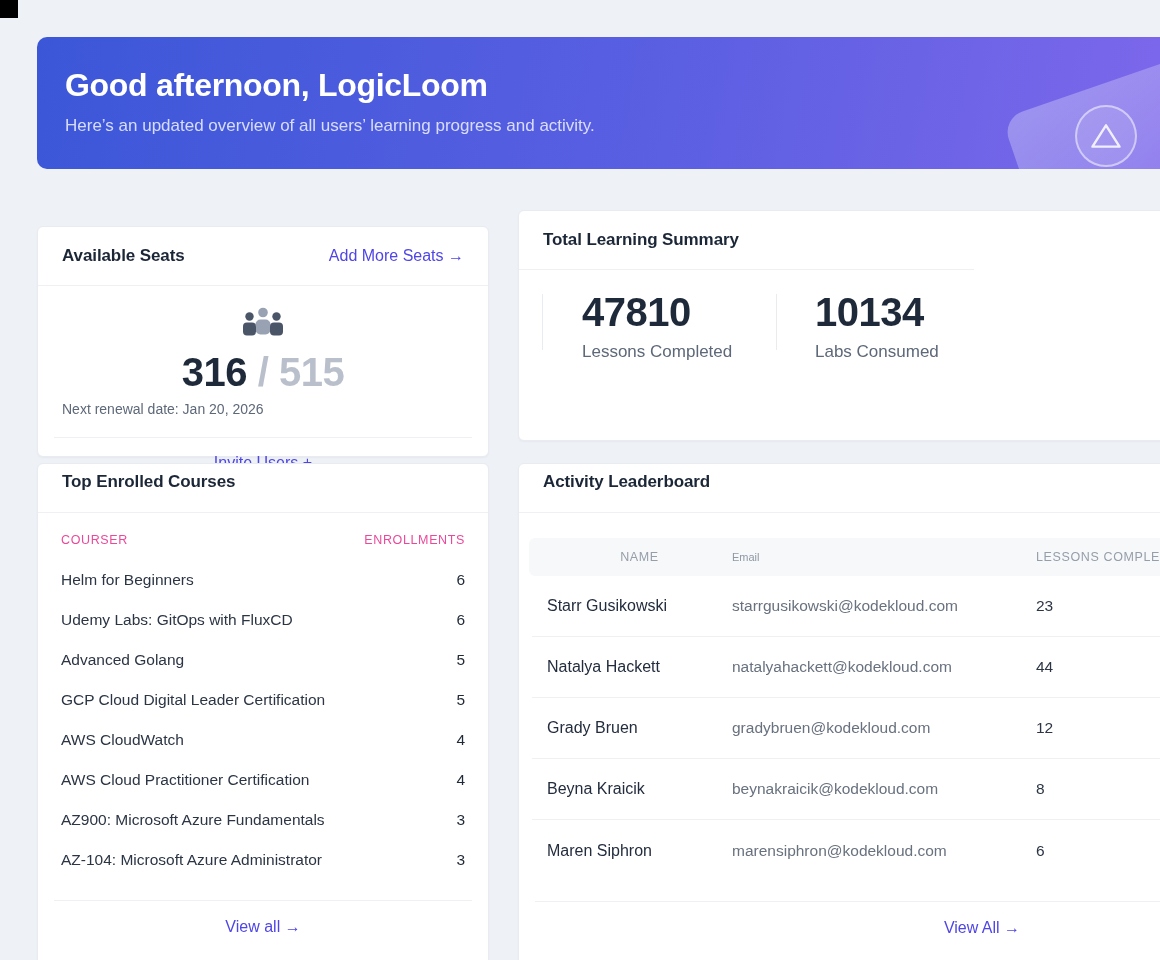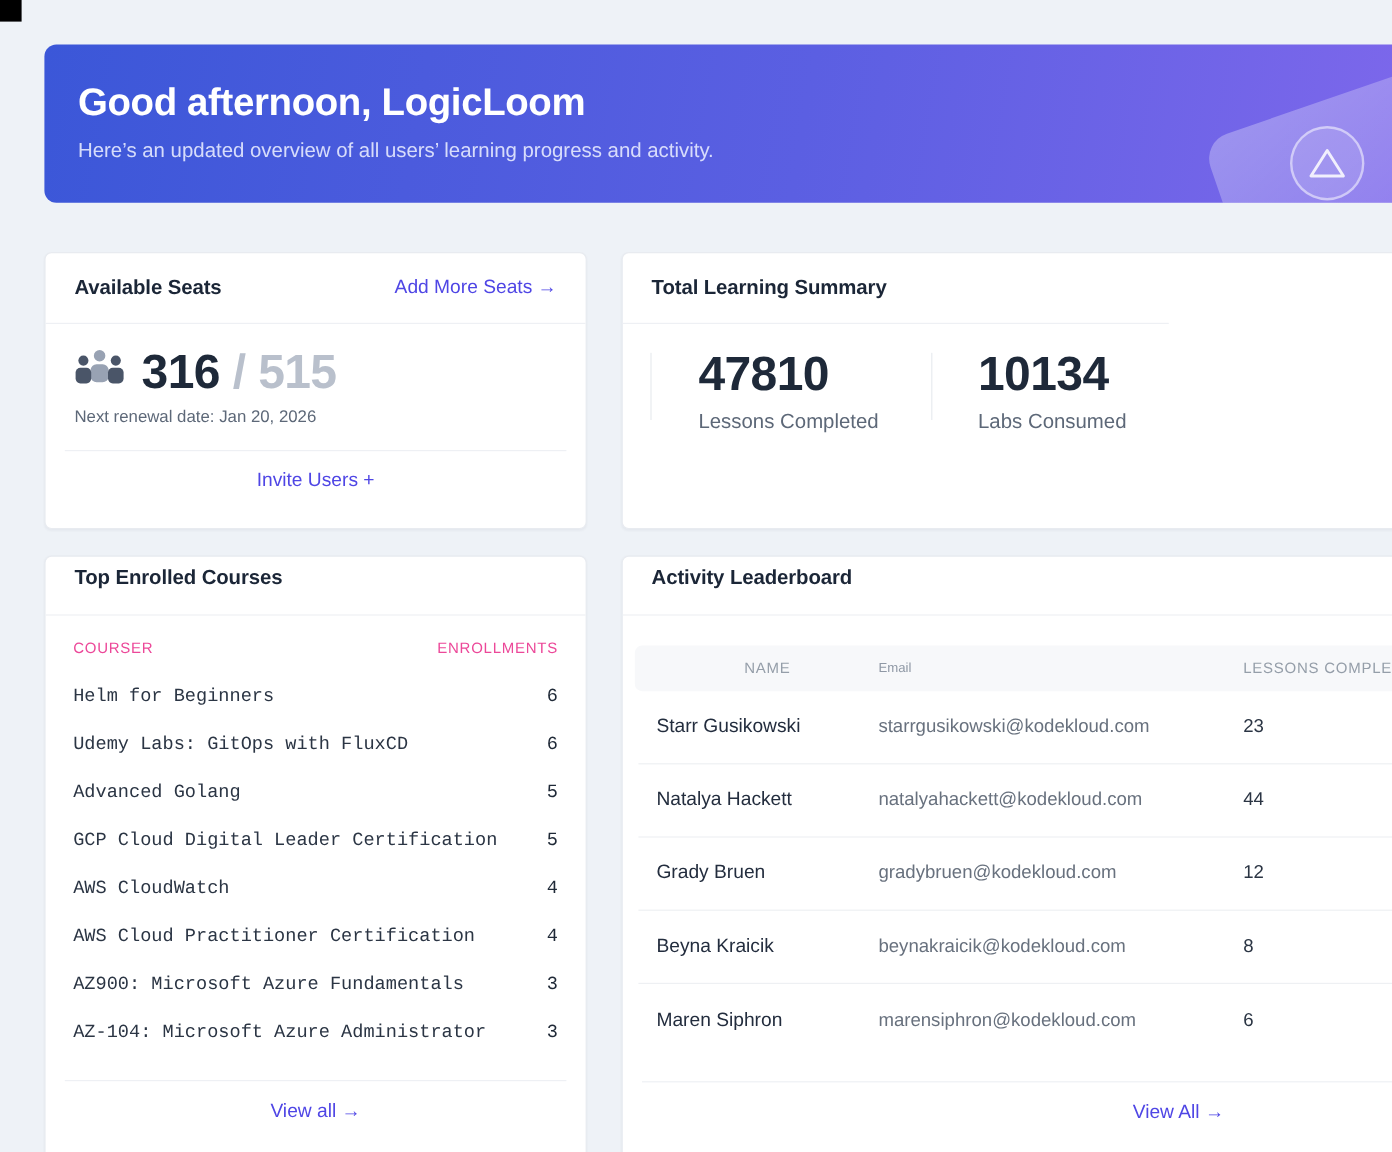--- a/index.html
+++ b/index.html
@@ -35,60 +35,60 @@
     border-radius:50%; border:2px solid rgba(255,255,255,0.50);
     background:rgba(255,255,255,0.10);
     display:flex; align-items:center; justify-content:center;
   }
 
   
   .card {
     position:absolute; background:#fff; border:1px solid #e8ebf0;
     border-radius:6px; box-shadow:0 1px 2px rgba(16,24,40,0.04);
   }
-  .card-seats    { left:37px;  top:210px; width:452px; height:231px; }
+  .card-seats    { left:37px;  top:226px; width:452px; height:231px; }
   .card-summary  { left:518px; top:210px; width:928px; height:231px; }
   .card-courses  { left:37px;  top:463px; width:452px; height:540px; }
   .card-leader   { left:518px; top:463px; width:928px; height:540px; }
 
   .card-header {
     display:flex; justify-content:space-between; align-items:center;
     padding:19px 24px; border-bottom:1px solid #eef0f4;
   }
   .card-header.no-rule { border-bottom:none; }
   .card-courses .card-header, .card-leader .card-header { padding:8px 24px 20px; }
   .card-title { font-size:17px; font-weight:700; color:#1b2637; letter-spacing:-0.1px; }
   .link { color:#4f46e5; font-size:16px; font-weight:500; }
   .link .arrow { font-size:16px; }
   .partial-rule { width:455px; height:1px; background:#eef0f4; }
 
   
   .seats-body { padding:20px 24px 0; }
-  .seats-line { display:flex; gap:14px; }
+  .seats-line { display:flex; align-items:center; gap:14px;flex-direction:column; }
   .seats-numbers { font-size:40px; font-weight:700; letter-spacing:-0.5px; color:#1e2939; line-height:1; }
   .seats-total { color:#b9c0cc; }
   .renewal { margin-top:9px; font-size:14px; color:#5d6878; }
   .inset-rule { height:1px; background:#eef0f4; margin:20px 16px 0; }
   .invite-wrap { text-align:center; padding-top:16px; }
 
   
   .stats-row { display:flex; padding:22px 0 0 23px; }
   .stat { display:flex; flex-direction:column; }
   .stat-1 { width:190px; }
   .stat-2 { width:233px; padding-left:39px; }
   .stat-3 { padding-left:38px; }
   .stat-value { font-size:40px; font-weight:700; letter-spacing:-0.5px; color:#1e2939; line-height:1; }
   .stat-label { margin-top:10px; font-size:17px; color:#5d6878; }
   .vsep { width:1px; height:56px; background:#e8ebef; margin-top:2px; }
 
   
   .courses-body { padding:0 23px; }
   .cols-header { display:flex; justify-content:space-between; margin-top:20px;
     font-size:12.5px; font-weight:500; letter-spacing:0.05em; color:#ec4899; }
-  .course-rows { margin-top:13px;font-family:Liberation Mono, monospace; }
+  .course-rows { margin-top:13px; }
   .course-row { display:flex; justify-content:space-between; padding:11px 0;
     font-size:15.5px; color:#2b3544; }
   .course-count { color:#1f2937; }
   .view-all-wrap { text-align:center; padding-top:17px; }
 
   
   .lb-thead {
     margin:25px 10px 0; height:38px; background:#f7f8fa; border-radius:6px;
     display:flex; align-items:center;
     font-size:12.5px; font-weight:500; letter-spacing:0.05em; color:#959ea9;

